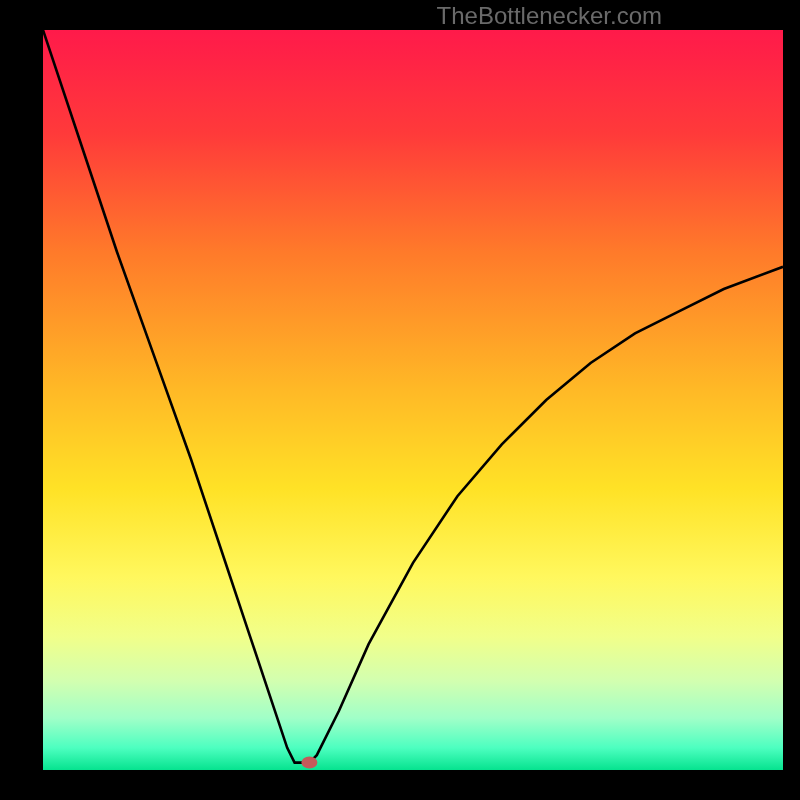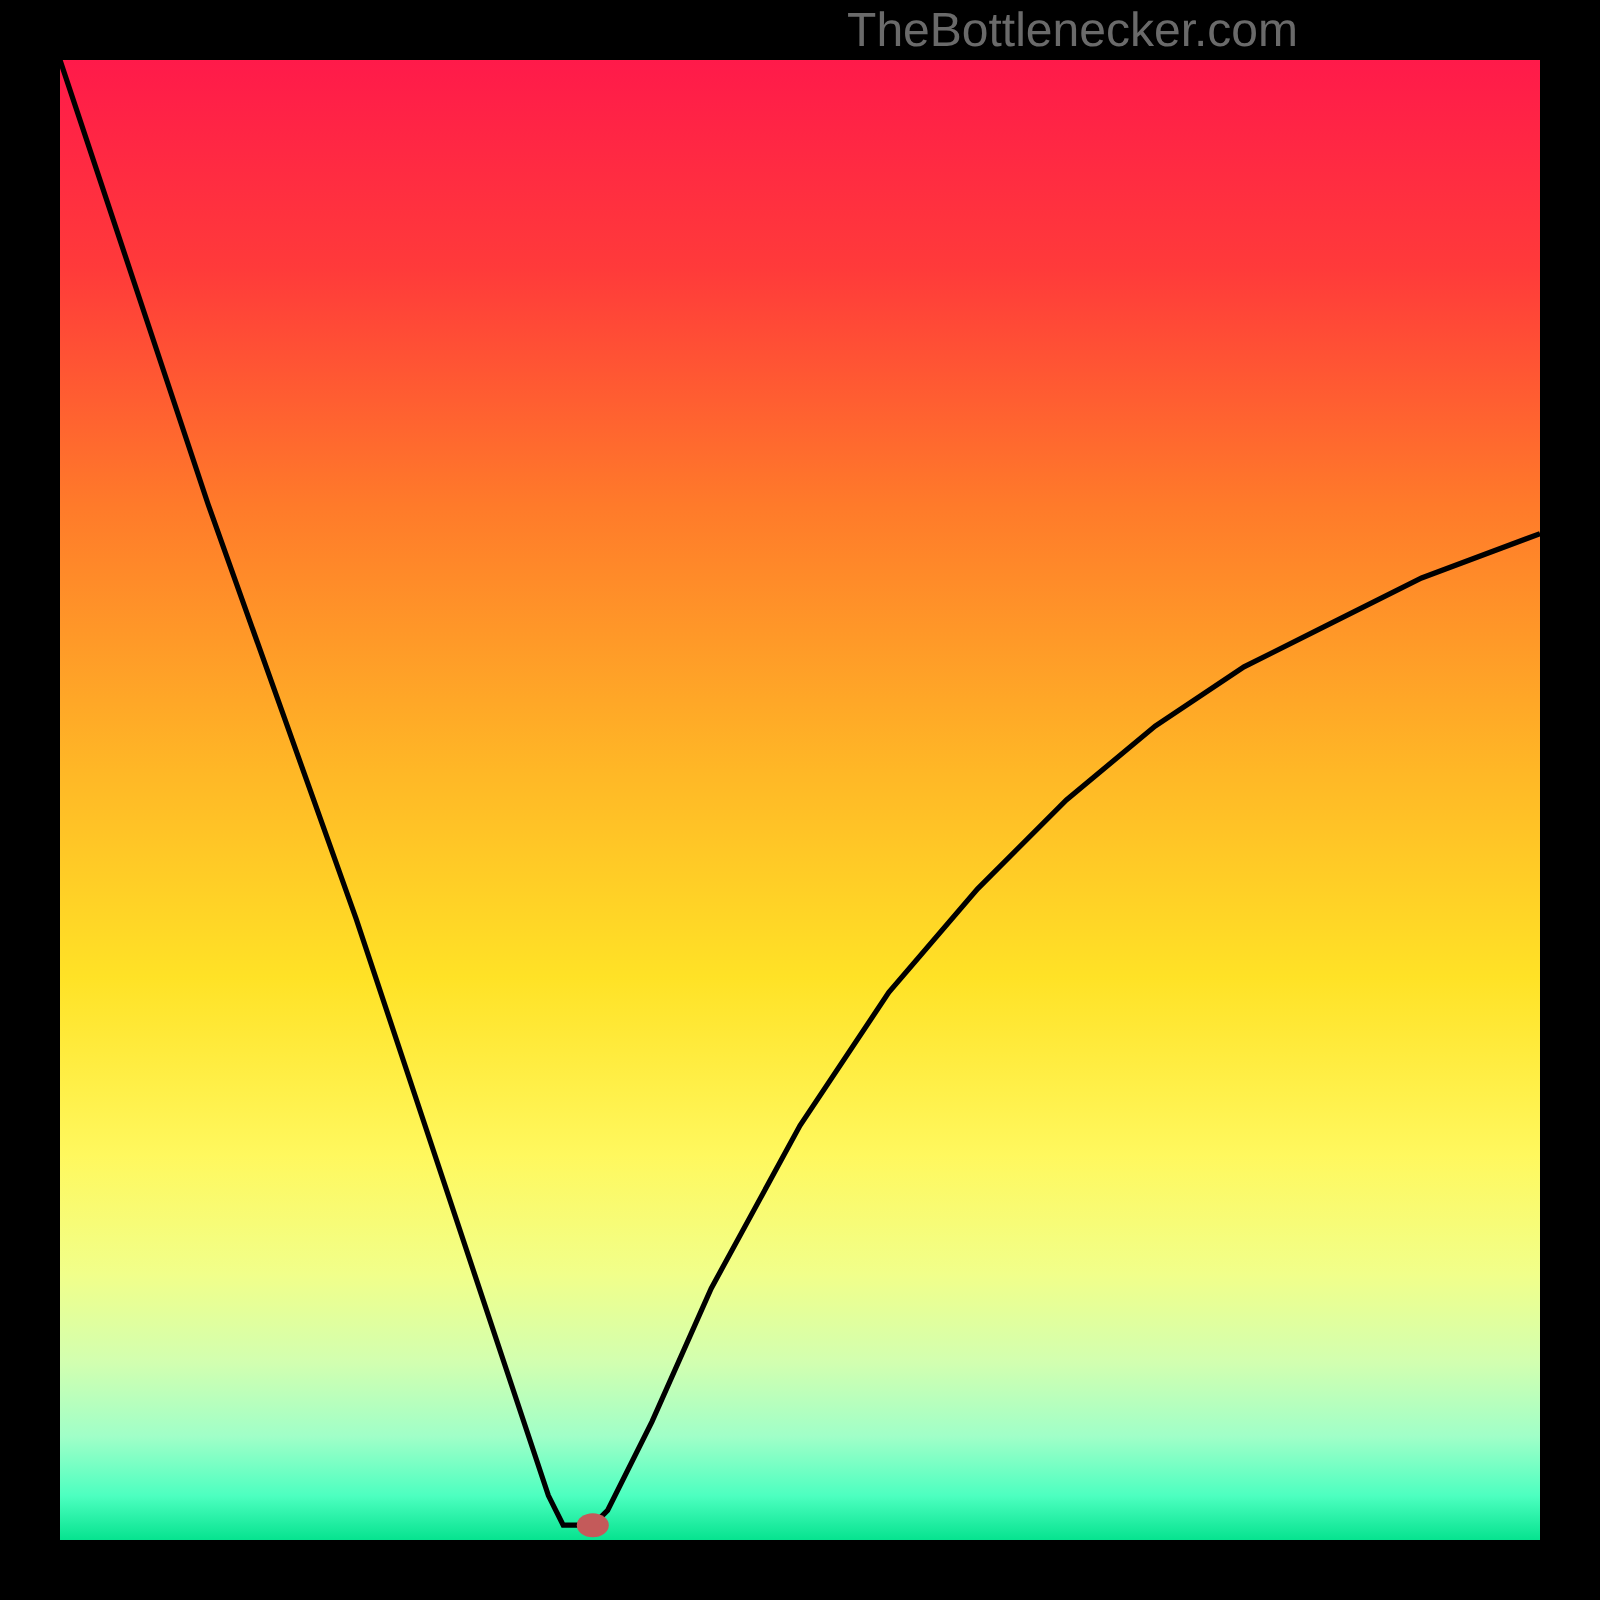--- a/index.html
+++ b/index.html
@@ -5,21 +5,21 @@
   html, body {
     margin: 0;
     padding: 0;
     width: 800px;
     height: 800px;
     background: #000;
     overflow: hidden;
   }
   .frame {
     position: absolute;
-    left: 0;
+    left: 13px;
     top: 0;
     width: 659px;
     height: 800px;
     background: #000;
   }
   .attribution {
     position: absolute;
     top: 2px;
     right: 10px;
     font-family: Arial, Helvetica, sans-serif;

